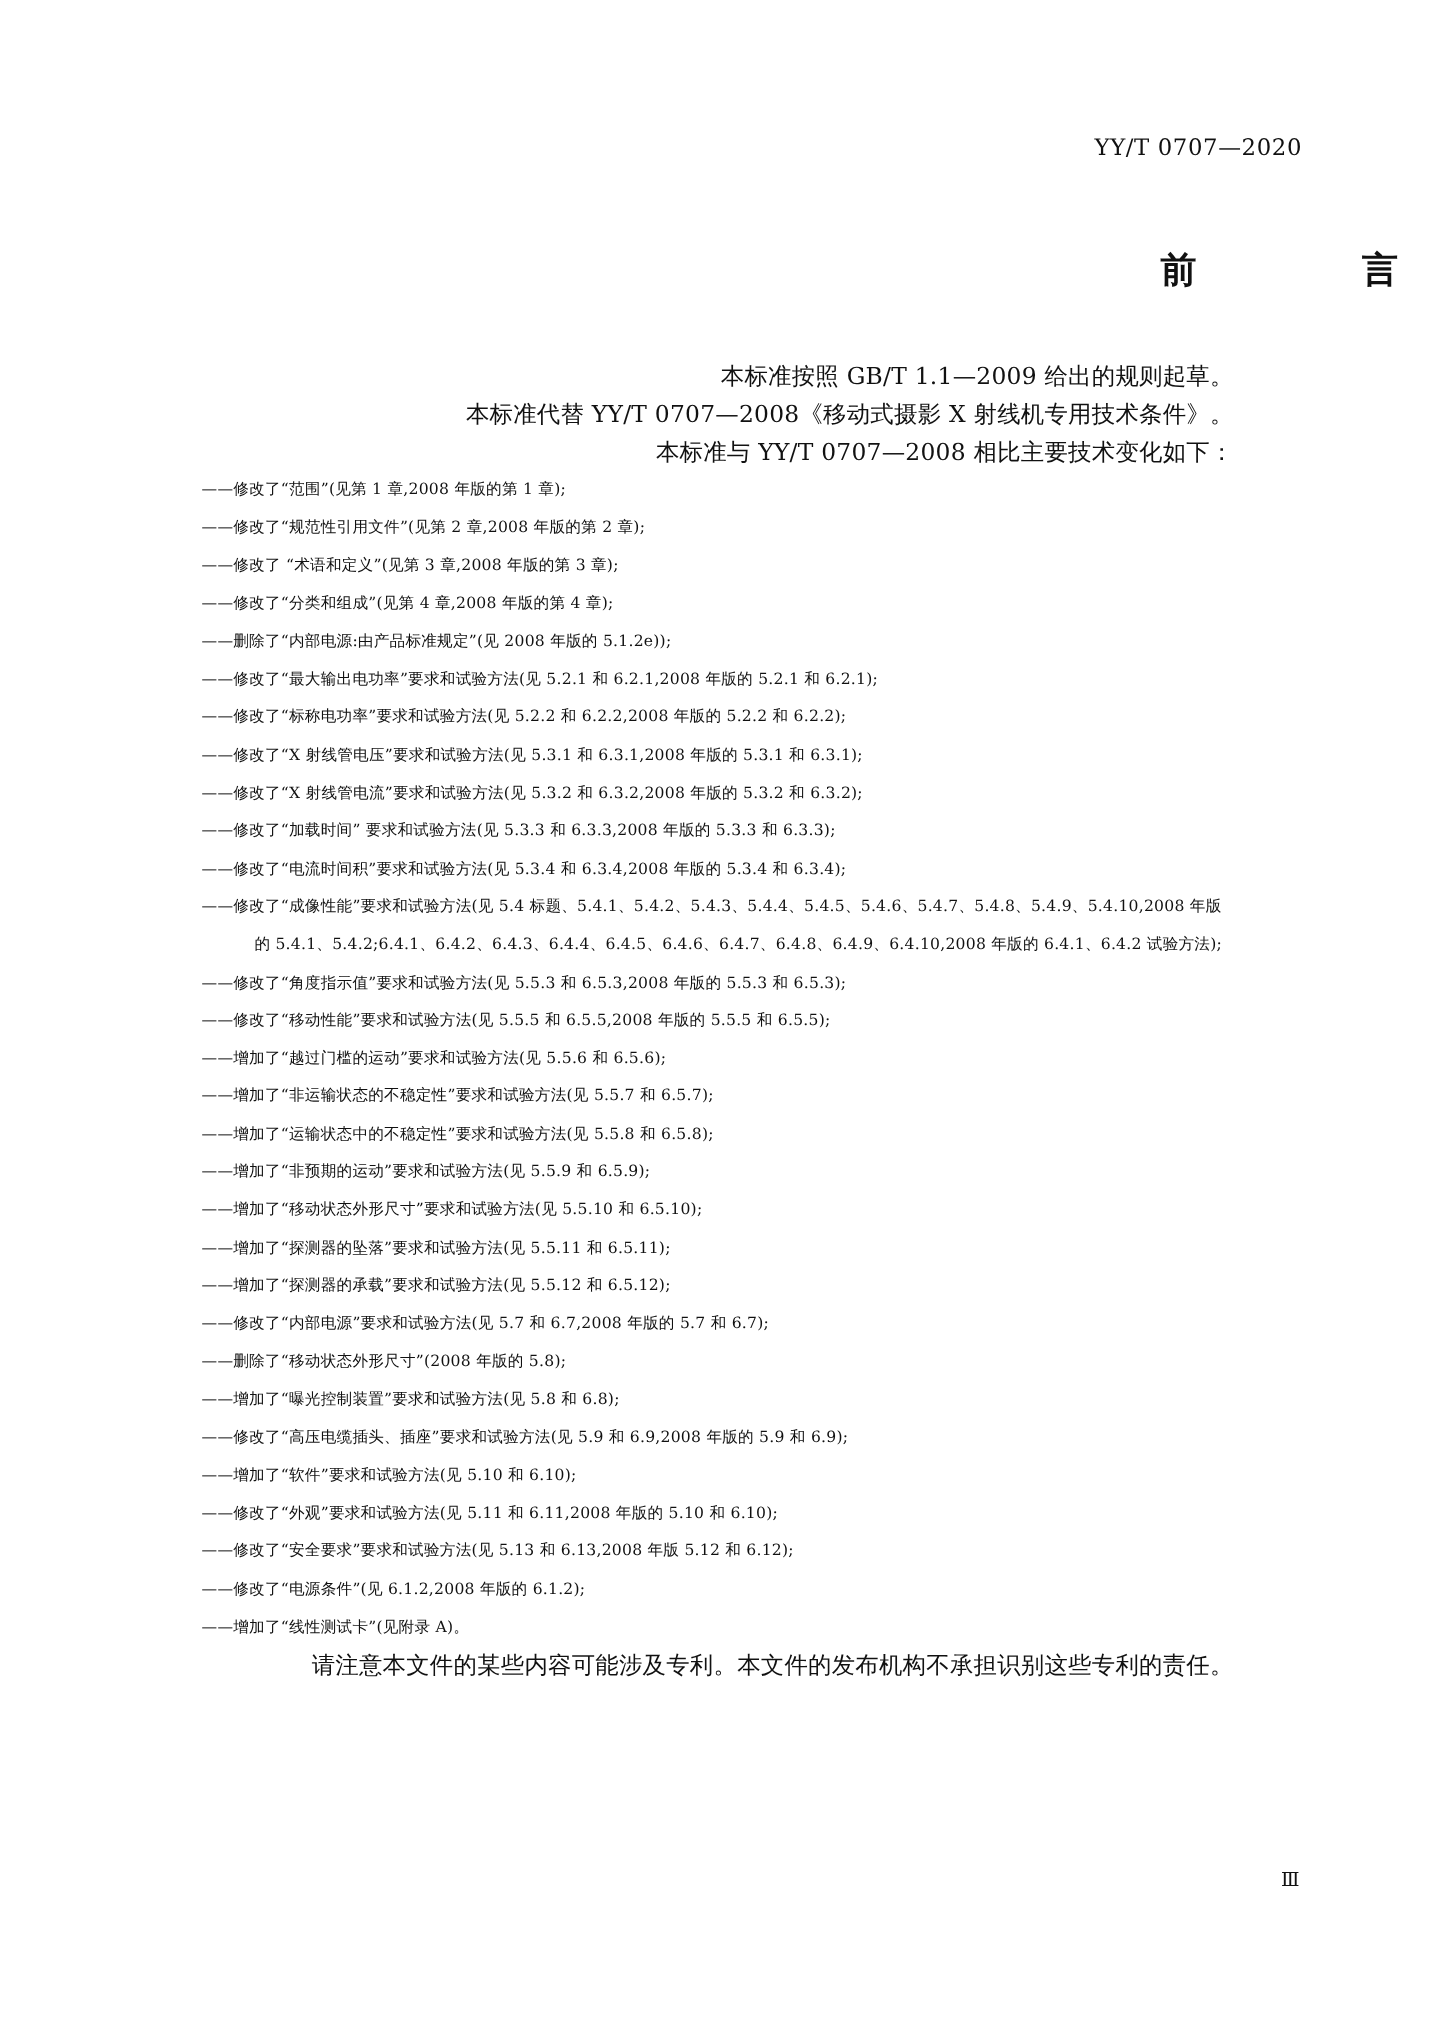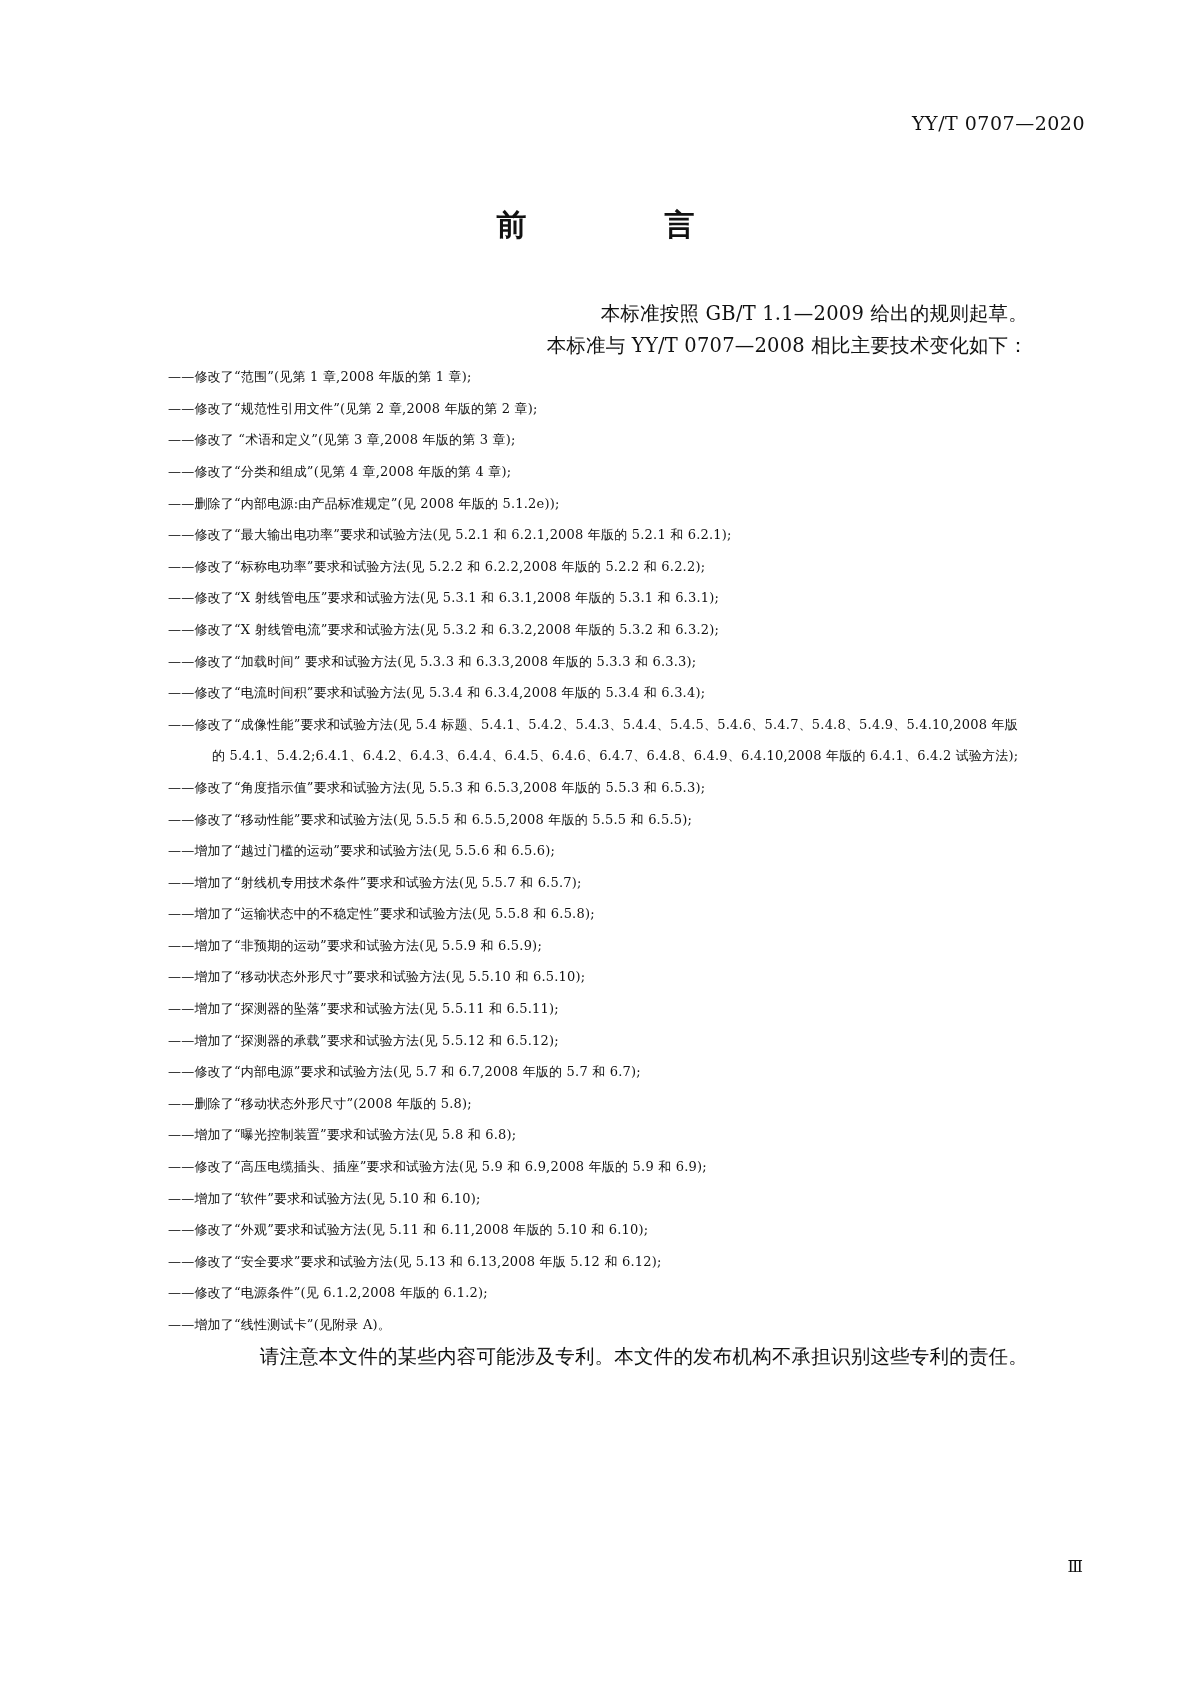--- a/index.html
+++ b/index.html
@@ -27,21 +27,21 @@
     font-size: 19px;
     letter-spacing: 0.5px;
     font-family: "DejaVu Serif", "Liberation Serif", serif;
     white-space: nowrap;
   }
   .doc-title {
     position: absolute;
     top: 205px;
     left: 0;
     width: 1191px;
-    text-align: center;
+    text-align: right;
     font-size: 30px;
     font-weight: bold;
     letter-spacing: 26px;
     text-indent: 26px;
     font-family: "DejaVu Serif", "Liberation Serif", serif;
   }
   .body-block {
     position: absolute;
     top: 298px;
     left: 168px;
@@ -76,38 +76,39 @@
 
 <div class="page">
 
   <div class="header">YY/T 0707—2020</div>
 
   <div class="doc-title">前　　言</div>
 
   <div class="body-block">
 
     <p class="para">本标准按照 GB/T 1.1—2009 给出的规则起草。</p>
+    <p class="para">本标准代替 YY/T 0707—2008《移动式摄影 X 射线机专用技术条件》。</p>
     <p class="para">本标准与 YY/T 0707—2008 相比主要技术变化如下：</p>
 
     <p class="list-item">——修改了“范围”(见第 1 章,2008 年版的第 1 章);</p>
     <p class="list-item">——修改了“规范性引用文件”(见第 2 章,2008 年版的第 2 章);</p>
     <p class="list-item">——修改了 “术语和定义”(见第 3 章,2008 年版的第 3 章);</p>
     <p class="list-item">——修改了“分类和组成”(见第 4 章,2008 年版的第 4 章);</p>
     <p class="list-item">——删除了“内部电源:由产品标准规定”(见 2008 年版的 5.1.2e));</p>
     <p class="list-item">——修改了“最大输出电功率”要求和试验方法(见 5.2.1 和 6.2.1,2008 年版的 5.2.1 和 6.2.1);</p>
     <p class="list-item">——修改了“标称电功率”要求和试验方法(见 5.2.2 和 6.2.2,2008 年版的 5.2.2 和 6.2.2);</p>
     <p class="list-item">——修改了“X 射线管电压”要求和试验方法(见 5.3.1 和 6.3.1,2008 年版的 5.3.1 和 6.3.1);</p>
     <p class="list-item">——修改了“X 射线管电流”要求和试验方法(见 5.3.2 和 6.3.2,2008 年版的 5.3.2 和 6.3.2);</p>
     <p class="list-item">——修改了“加载时间” 要求和试验方法(见 5.3.3 和 6.3.3,2008 年版的 5.3.3 和 6.3.3);</p>
     <p class="list-item">——修改了“电流时间积”要求和试验方法(见 5.3.4 和 6.3.4,2008 年版的 5.3.4 和 6.3.4);</p>
     <p class="list-item">——修改了“成像性能”要求和试验方法(见 5.4 标题、5.4.1、5.4.2、5.4.3、5.4.4、5.4.5、5.4.6、5.4.7、5.4.8、5.4.9、5.4.10,2008 年版的 5.4.1、5.4.2;6.4.1、6.4.2、6.4.3、6.4.4、6.4.5、6.4.6、6.4.7、6.4.8、6.4.9、6.4.10,2008 年版的 6.4.1、6.4.2 试验方法);</p>
     <p class="list-item">——修改了“角度指示值”要求和试验方法(见 5.5.3 和 6.5.3,2008 年版的 5.5.3 和 6.5.3);</p>
     <p class="list-item">——修改了“移动性能”要求和试验方法(见 5.5.5 和 6.5.5,2008 年版的 5.5.5 和 6.5.5);</p>
     <p class="list-item">——增加了“越过门槛的运动”要求和试验方法(见 5.5.6 和 6.5.6);</p>
-    <p class="list-item">——增加了“射线机专用技术条件”要求和试验方法(见 5.5.7 和 6.5.7);</p>
+    <p class="list-item">——增加了“非运输状态的不稳定性”要求和试验方法(见 5.5.7 和 6.5.7);</p>
     <p class="list-item">——增加了“运输状态中的不稳定性”要求和试验方法(见 5.5.8 和 6.5.8);</p>
     <p class="list-item">——增加了“非预期的运动”要求和试验方法(见 5.5.9 和 6.5.9);</p>
     <p class="list-item">——增加了“移动状态外形尺寸”要求和试验方法(见 5.5.10 和 6.5.10);</p>
     <p class="list-item">——增加了“探测器的坠落”要求和试验方法(见 5.5.11 和 6.5.11);</p>
     <p class="list-item">——增加了“探测器的承载”要求和试验方法(见 5.5.12 和 6.5.12);</p>
     <p class="list-item">——修改了“内部电源”要求和试验方法(见 5.7 和 6.7,2008 年版的 5.7 和 6.7);</p>
     <p class="list-item">——删除了“移动状态外形尺寸”(2008 年版的 5.8);</p>
     <p class="list-item">——增加了“曝光控制装置”要求和试验方法(见 5.8 和 6.8);</p>
     <p class="list-item">——修改了“高压电缆插头、插座”要求和试验方法(见 5.9 和 6.9,2008 年版的 5.9 和 6.9);</p>
     <p class="list-item">——增加了“软件”要求和试验方法(见 5.10 和 6.10);</p>

